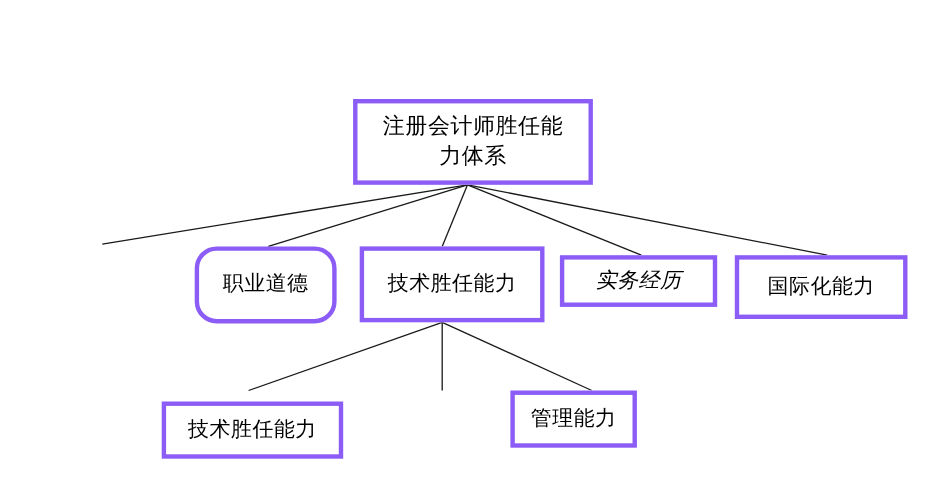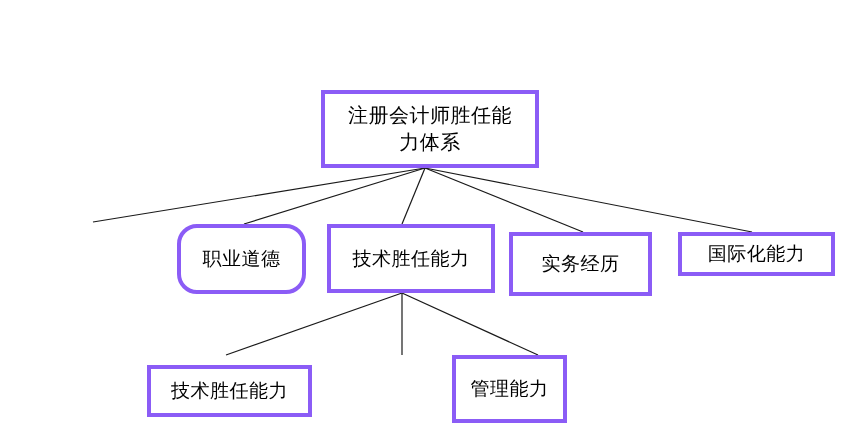--- a/index.html
+++ b/index.html
@@ -76,30 +76,30 @@
 
 
   <div class="node" style="left:177px; top:224px; width:129px; height:70px;border-radius:20px;">
     <span class="label">职业道德</span>
   </div>
 
   <div class="node" style="left:327px; top:224px; width:168px; height:69px;">
     <span class="label">技术胜任能力</span>
   </div>
 
-  <div class="node" style="left:509px; top:232px; width:143px; height:64px;">
+  <div class="node" style="left:509px; top:232px; width:143px; height:47px;font-style:italic;">
     <span class="label">实务经历</span>
   </div>
 
-  <div class="node" style="left:668px; top:232px; width:157px; height:44px;margin-left:10px;">
+  <div class="node" style="left:668px; top:232px; width:157px; height:58px;">
     <span class="label">国际化能力</span>
   </div>
 
   <div class="node" style="left:147px; top:365px; width:165px; height:52px;">
     <span class="label">技术胜任能力</span>
   </div>
 
 
-  <div class="node" style="left:452px; top:355px; width:115px; height:68px;">
+  <div class="node" style="left:464px; top:355px; width:115px; height:52px;">
     <span class="label">管理能力</span>
   </div>
 
 </div>
 
 </body></html>

